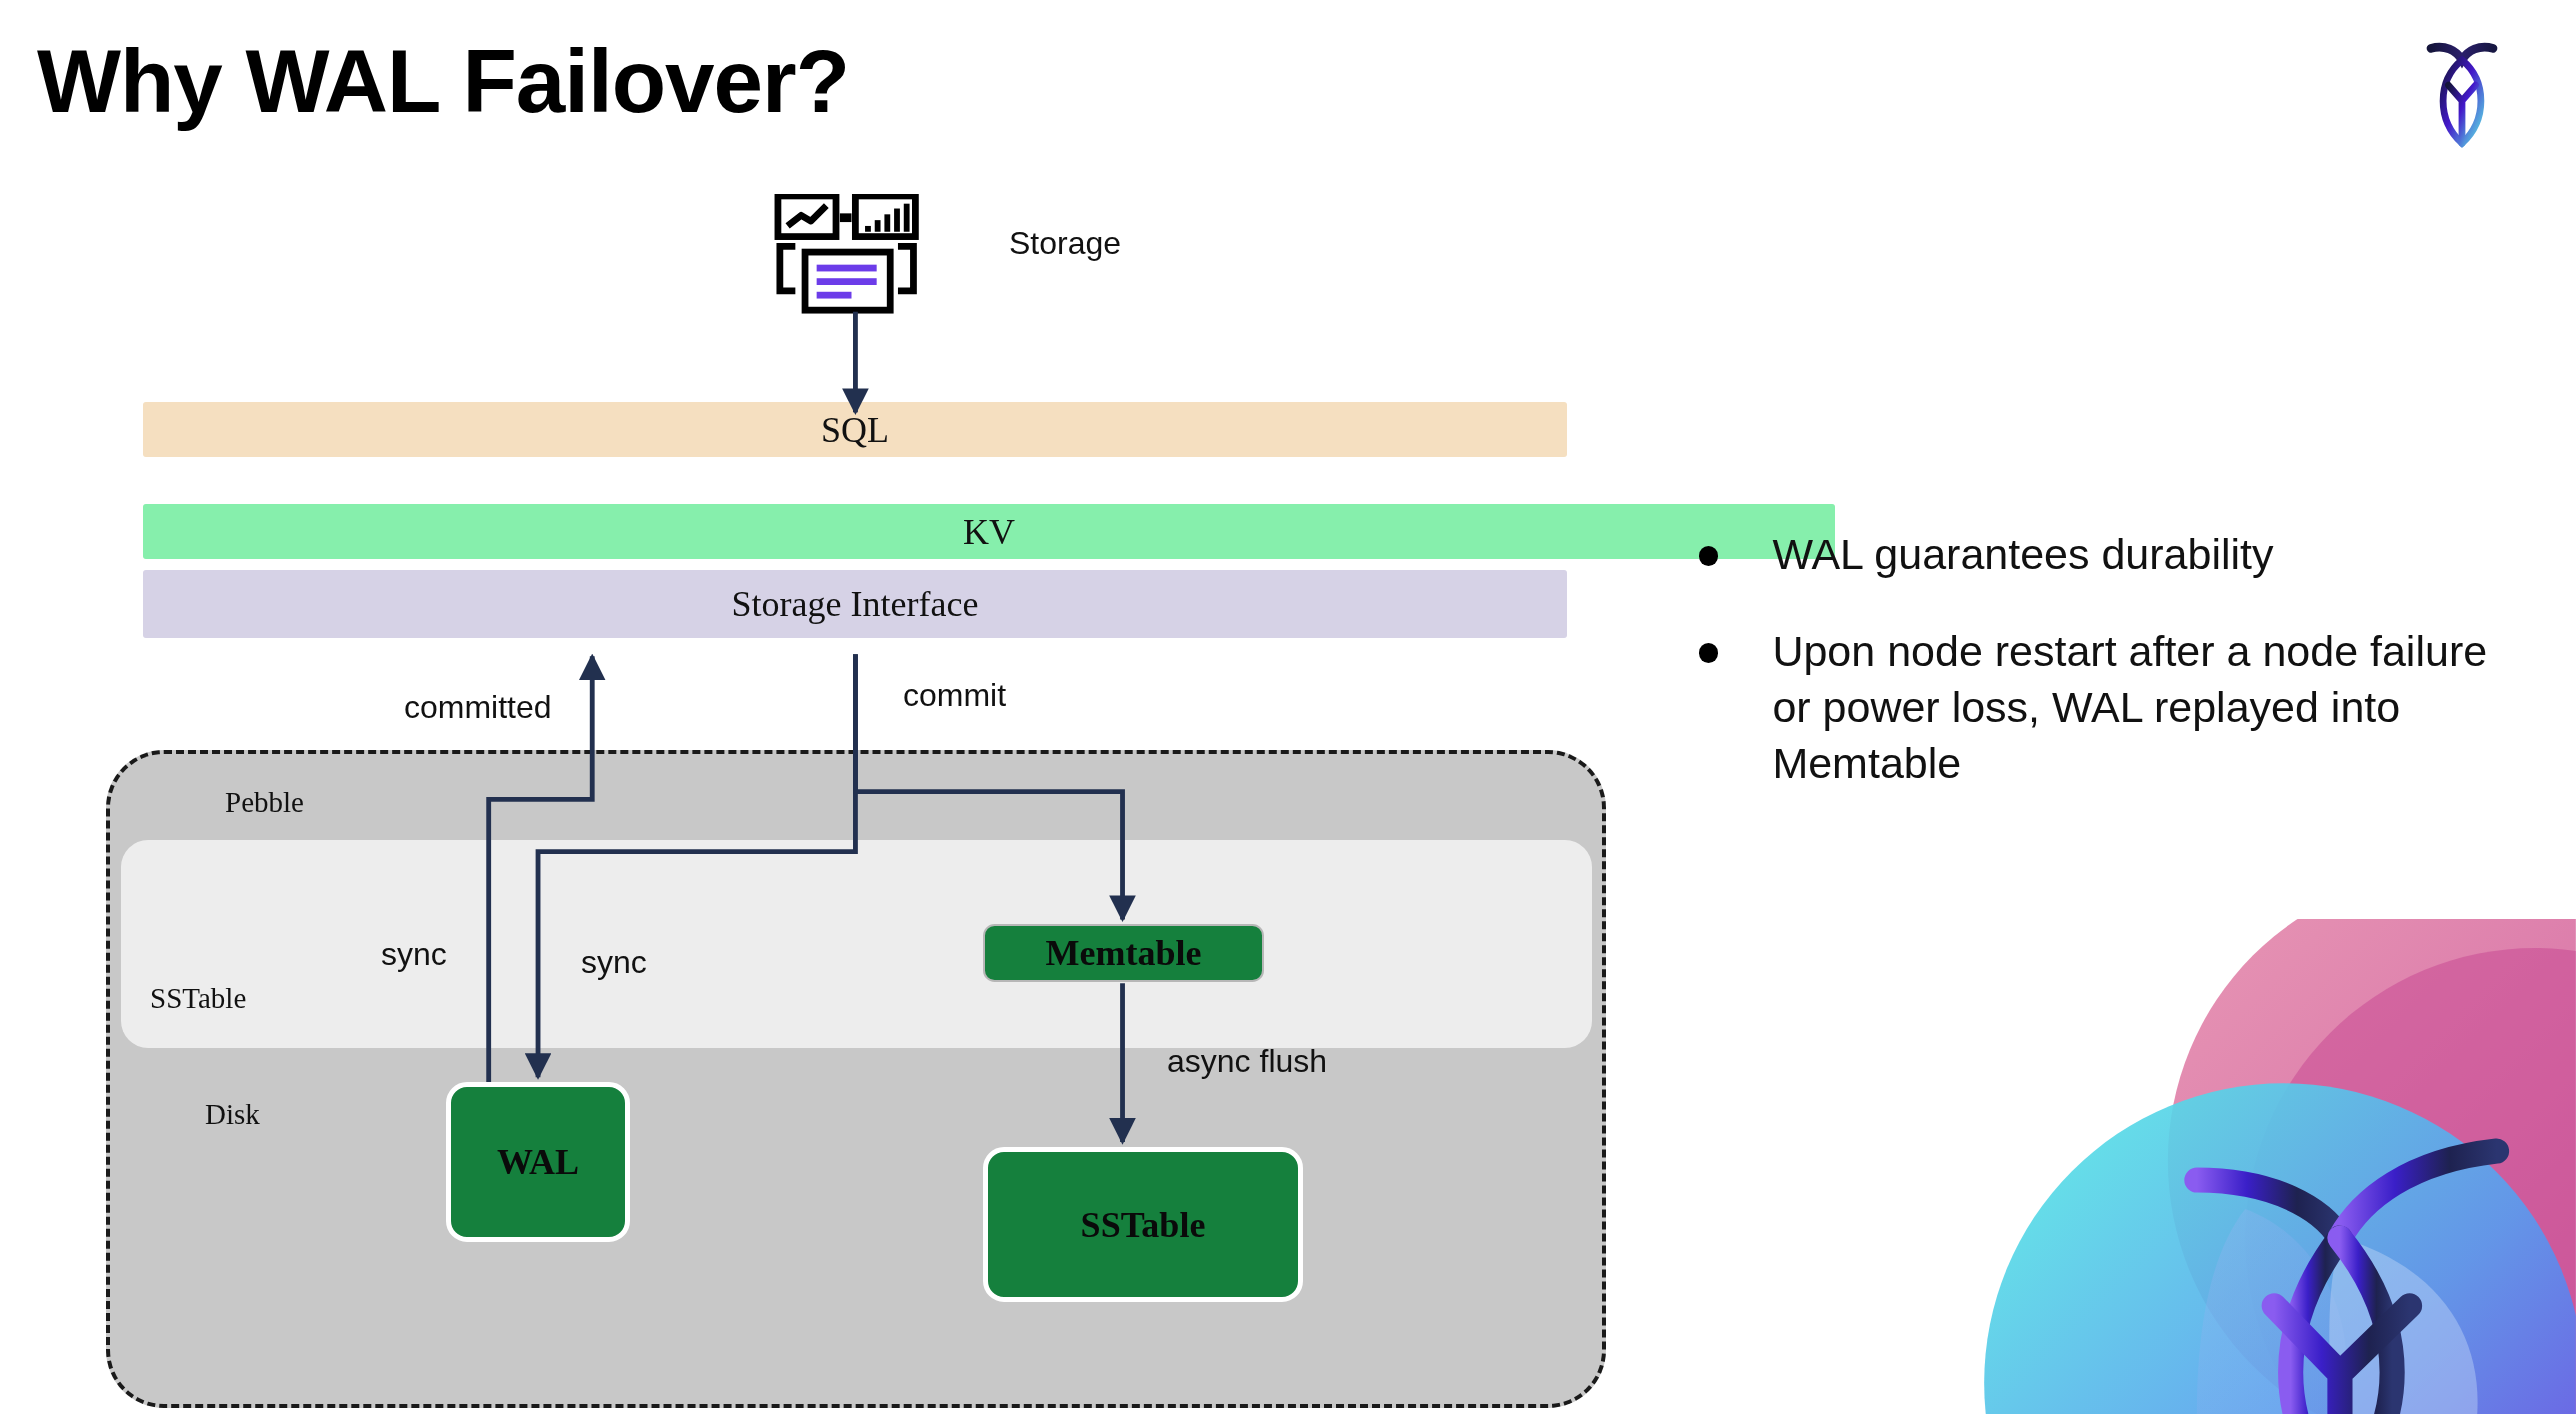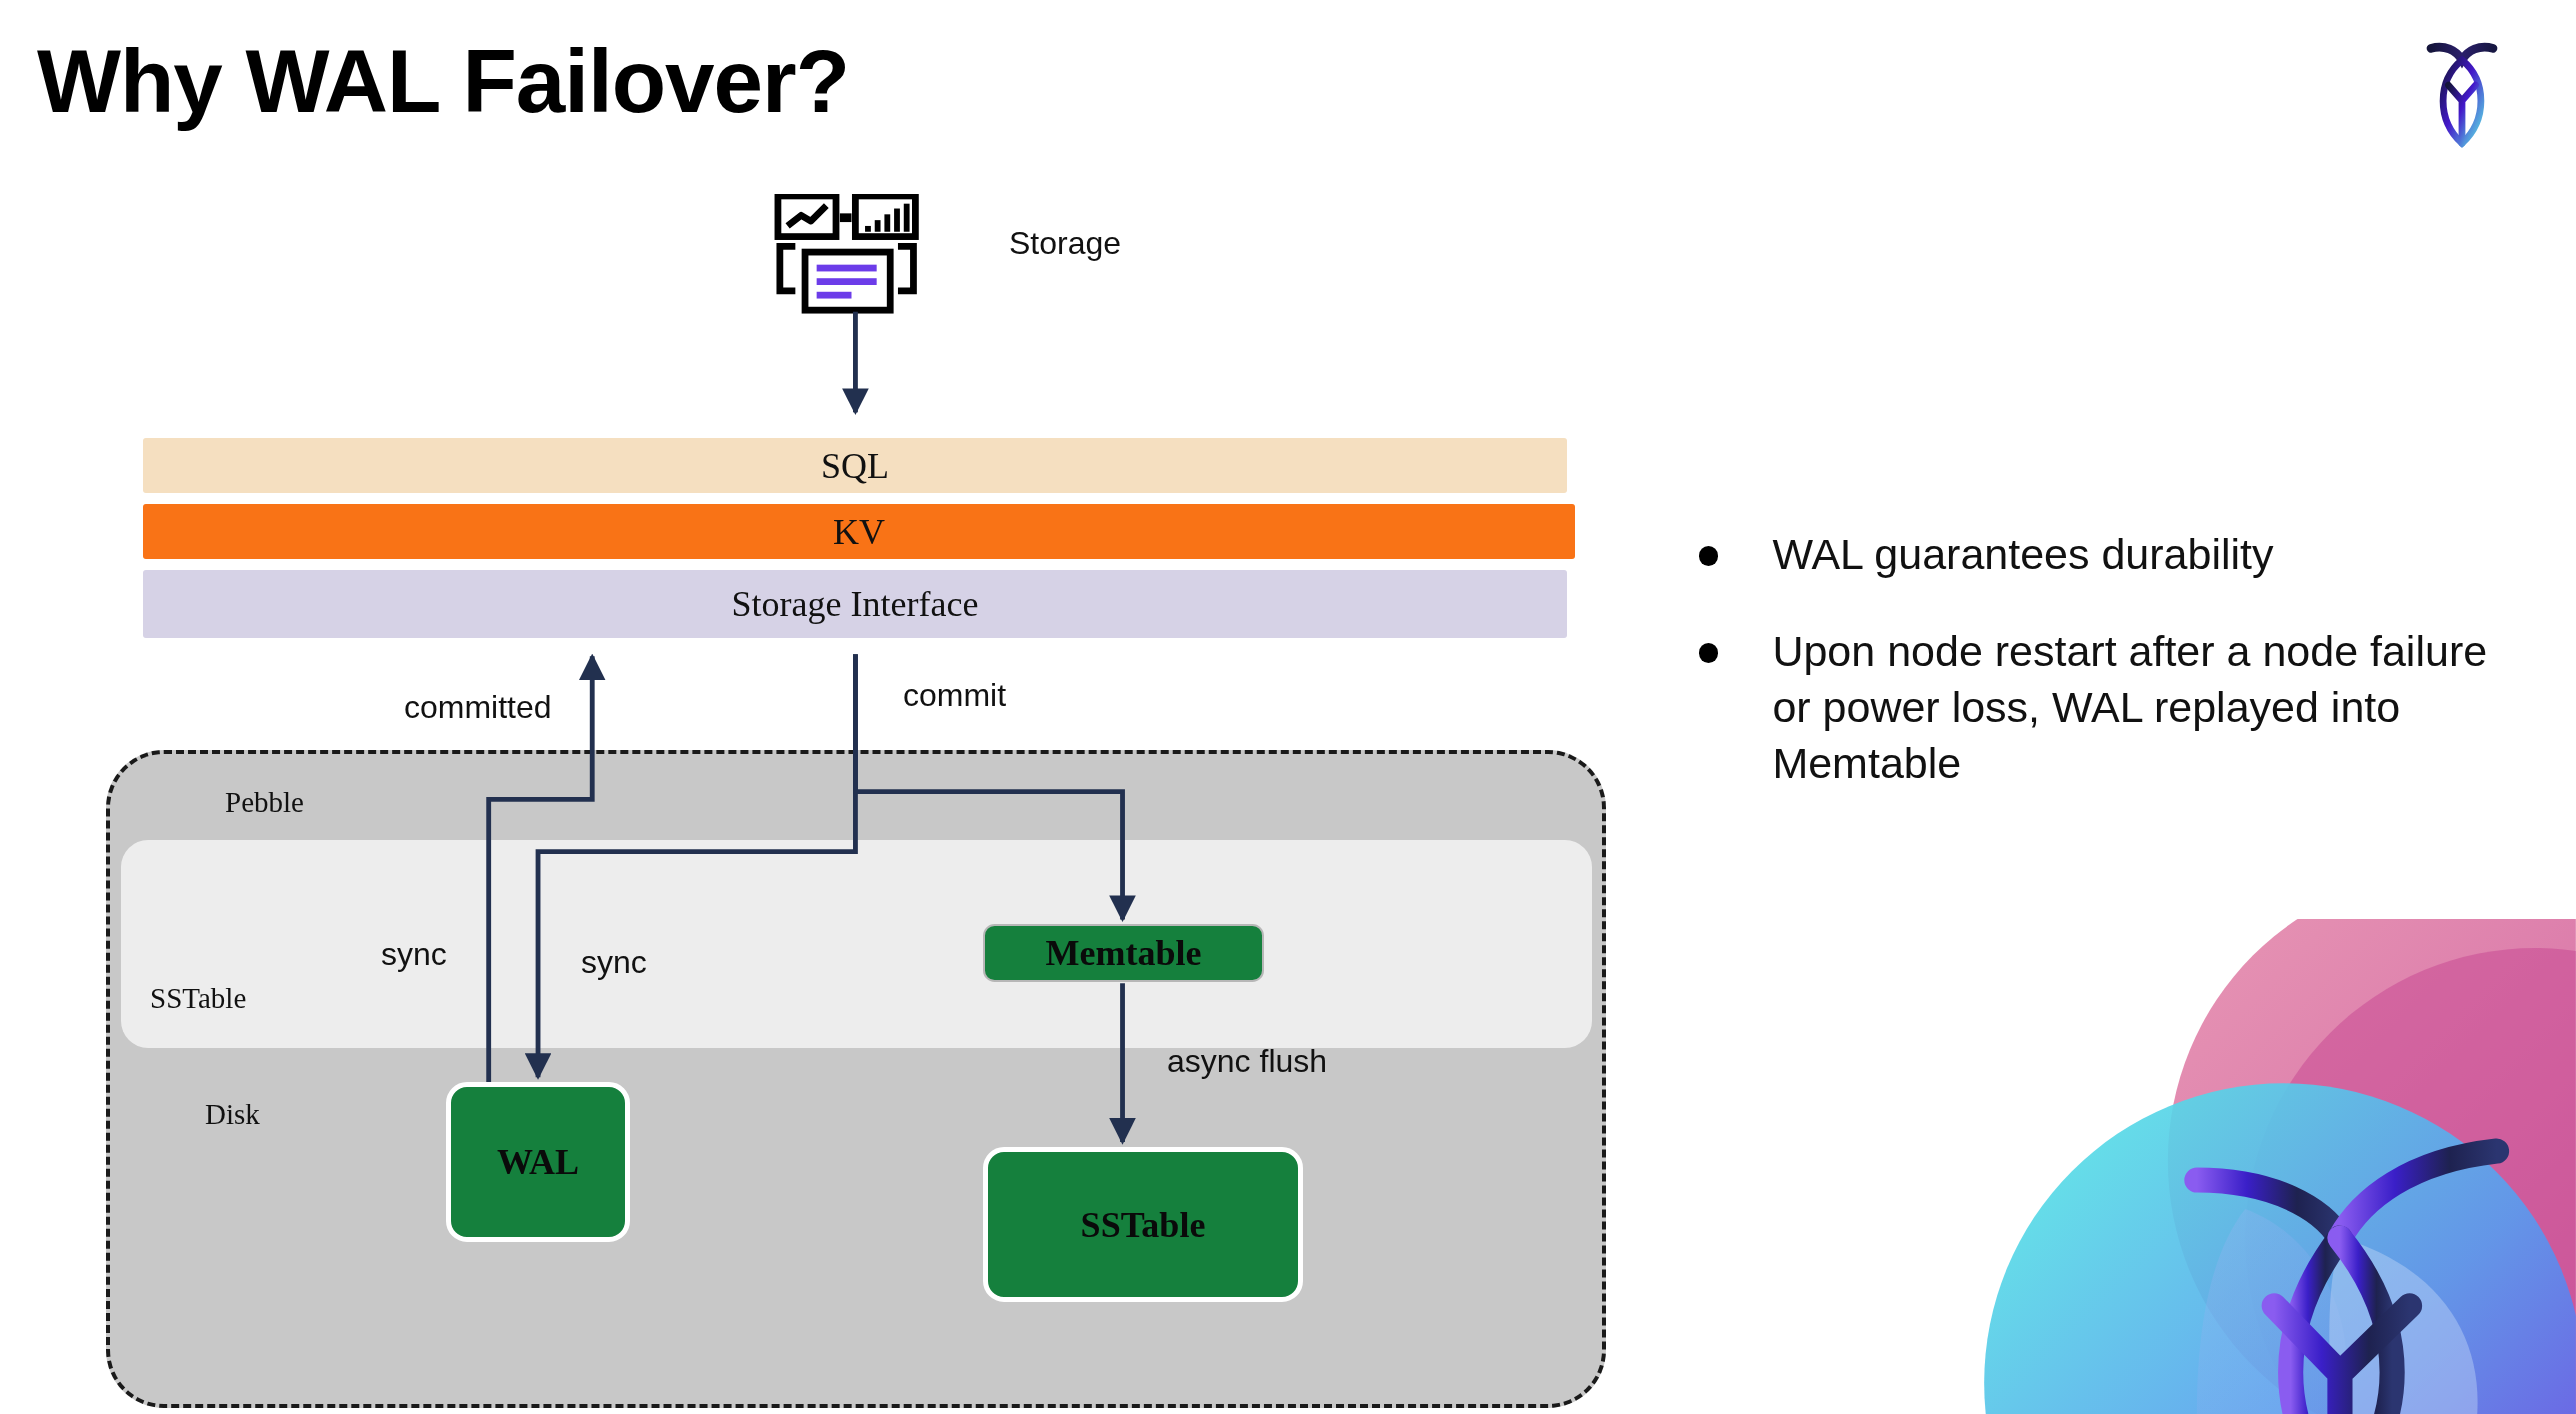--- a/index.html
+++ b/index.html
@@ -23,22 +23,22 @@
   
   #deco{position:absolute;left:1955px;top:919px;width:621px;height:495px;overflow:hidden;pointer-events:none;}
 
   
   .bar{
     position:absolute;border-radius:2.9px;
     display:flex;align-items:center;justify-content:center;
     font-family:"Liberation Serif", serif;
     font-size:36px;color:#111111;
   }
-  #bar-sql{left:143px;top:438px;width:1424px;height:55px;background:#F5DFC0;}
-  #bar-kv{left:143px;top:504px;width:1432px;height:55px;background:#f97316;}
+  #bar-sql{left:143px;top:402px;width:1424px;height:55px;background:#F5DFC0;}
+  #bar-kv{left:143px;top:504px;width:1692px;height:55px;background:#86efac;}
   #bar-storage{left:143px;top:570px;width:1424px;height:68px;background:#D6D2E6;}
 
   
   #pebble{
     position:absolute;left:106px;top:750px;width:1500px;height:658px;
     background:#C8C8C8;border:4.8px dashed #1a1a1a;border-radius:58px;
     box-sizing:border-box;
   }
   #memory{
     position:absolute;left:121px;top:840px;width:1471px;height:208px;

